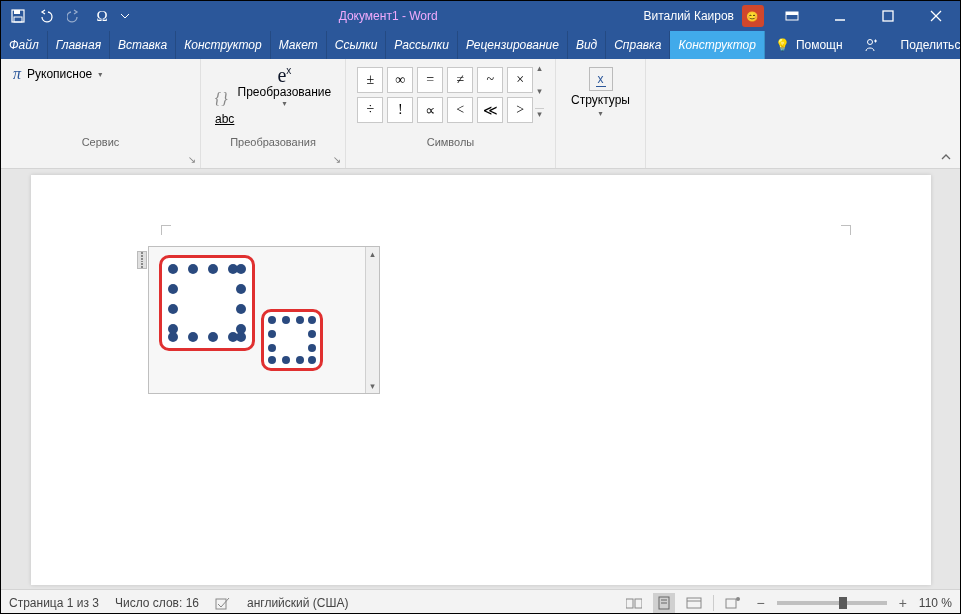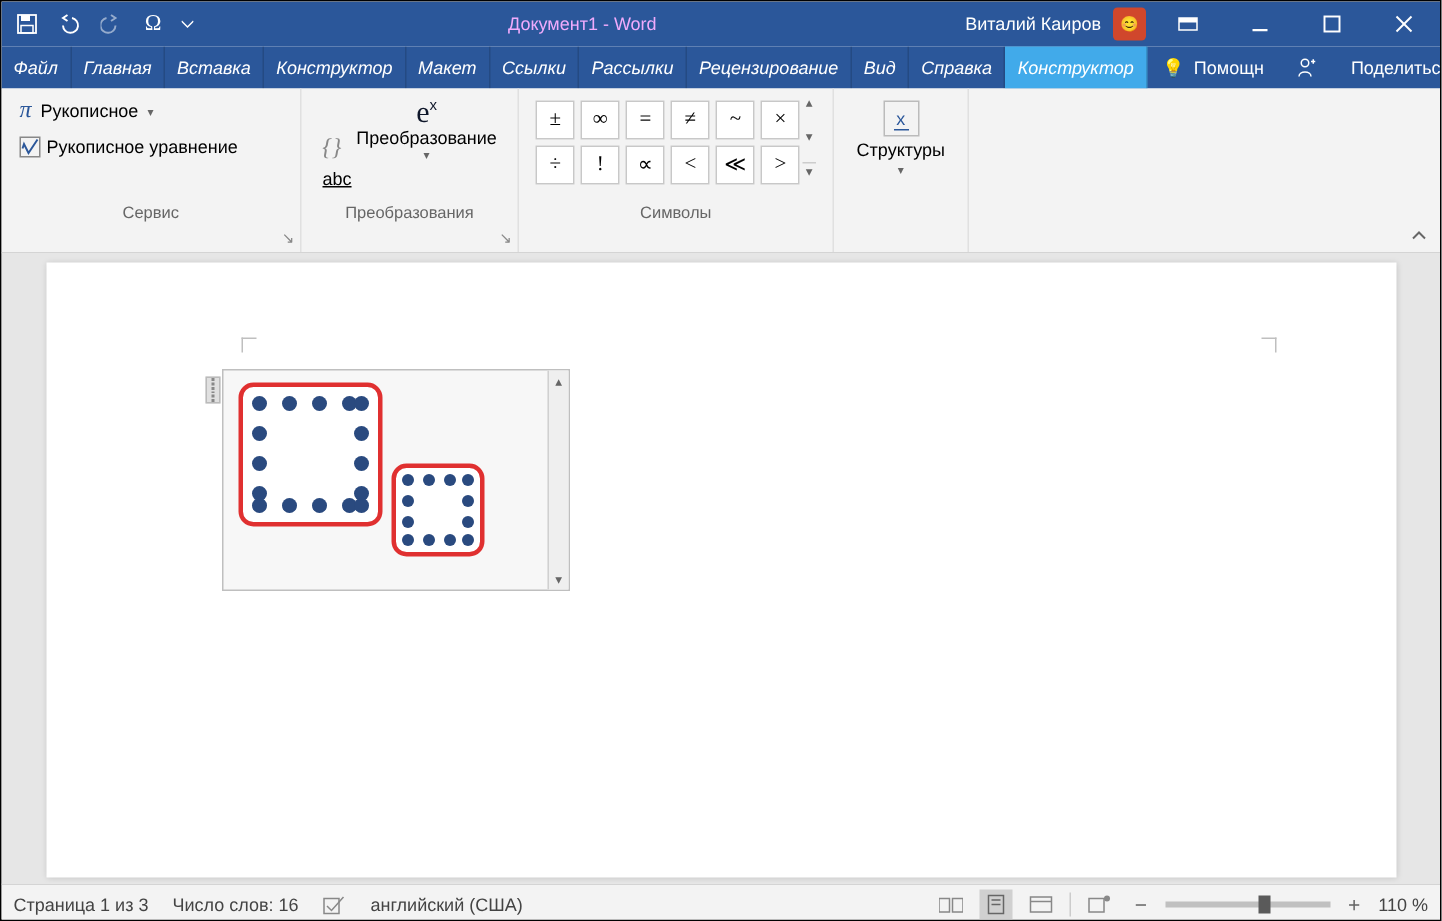--- a/index.html
+++ b/index.html
@@ -158,28 +158,20 @@
 </div>
 
 <div class="ribbon">
 
   <div class="ribbon-group" style="width:200px;">
     <div style="align-self:flex-start;">
       <div class="btn-eq">
         <span class="pi">π</span>
         <span>Рукописное</span>
         <span style="font-size:8px;color:#666;">▾</span>
-      </div>
-      <div class="ink-row">
-        <span style="width:14px;height:14px;border:1px solid #888;display:inline-flex;align-items:center;justify-content:center;">
-          <svg width="12" height="12" viewBox="0 0 12 12">
-              <path d="M1 7 L2 4 L5 10 L11 1" fill="none" stroke="#2b579a" stroke-width="1.3"></path>
-            </svg>
-        </span>
-        <span>Рукописное уравнение</span>
       </div>
     </div>
     <div class="group-label">Сервис</div>
     <div class="dlauncher">↘</div>
   </div>
 
   <div class="ribbon-group" style="width:145px;">
     <div class="conv-row">
       <div class="mini-btn">
         <span style="font-family:Georgia,serif;font-style:italic;font-size:16px;color:#888;">{}</span>

